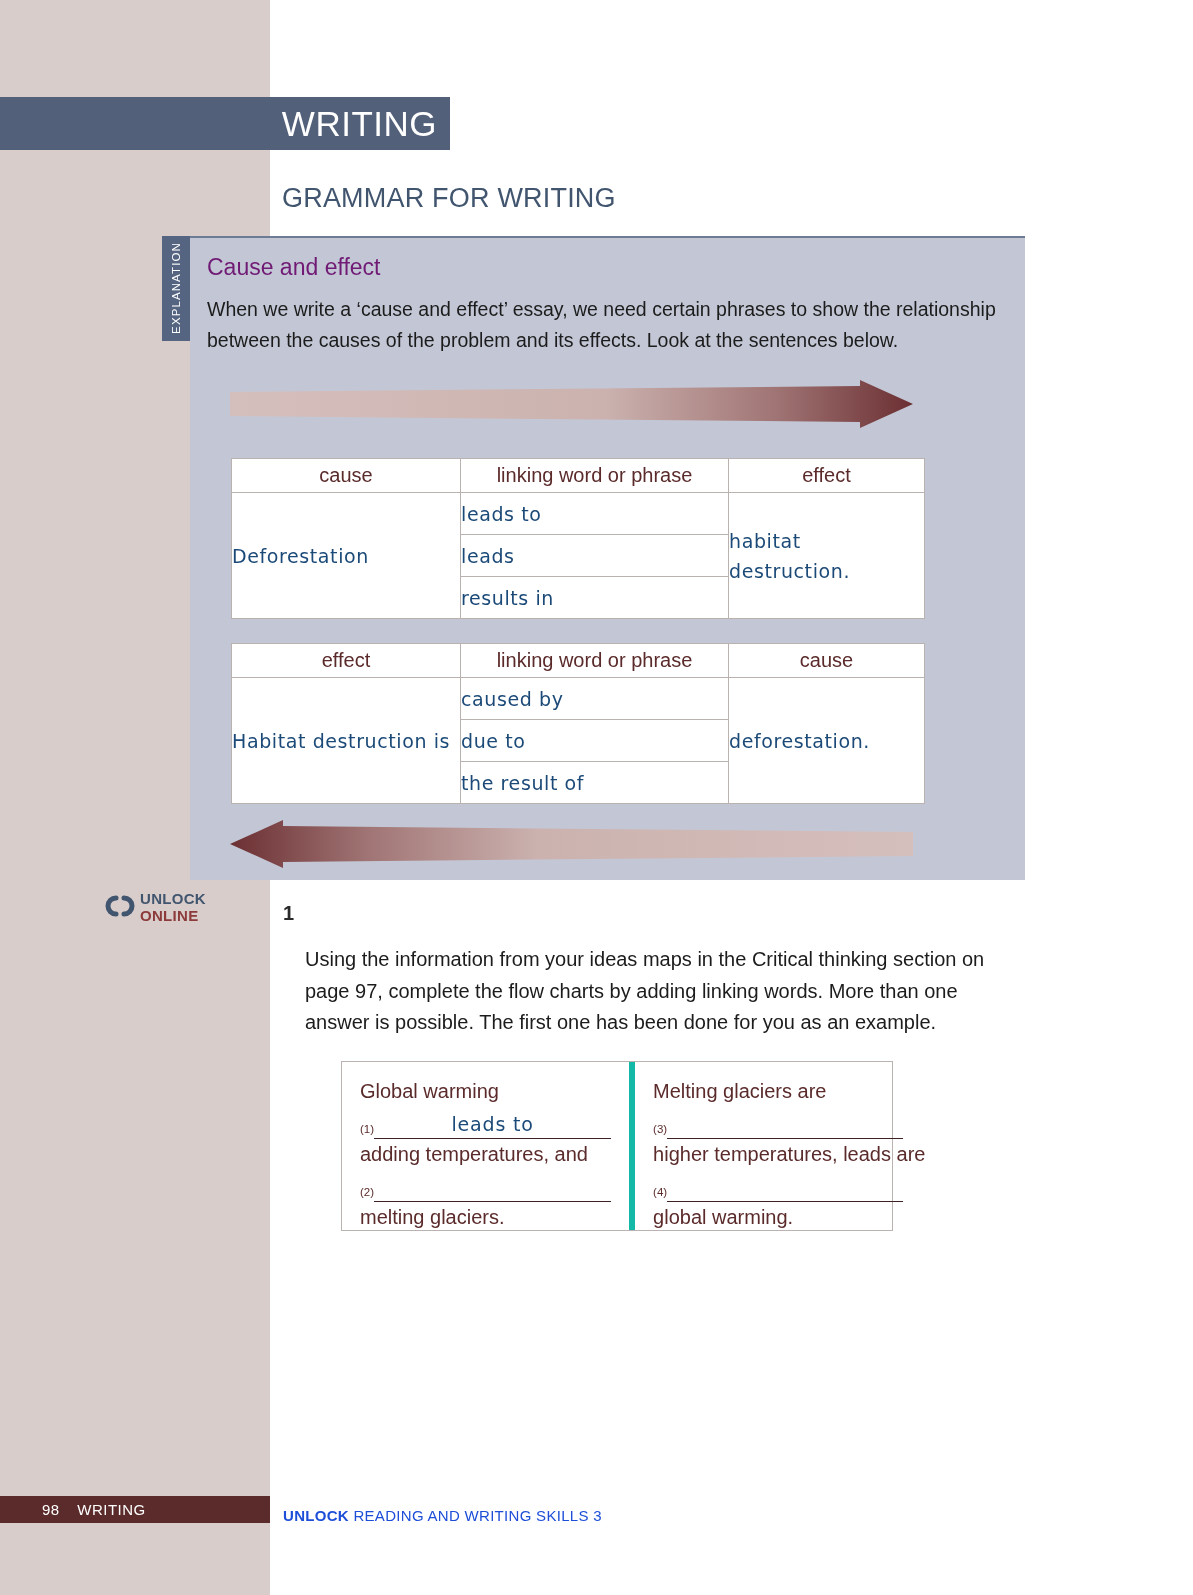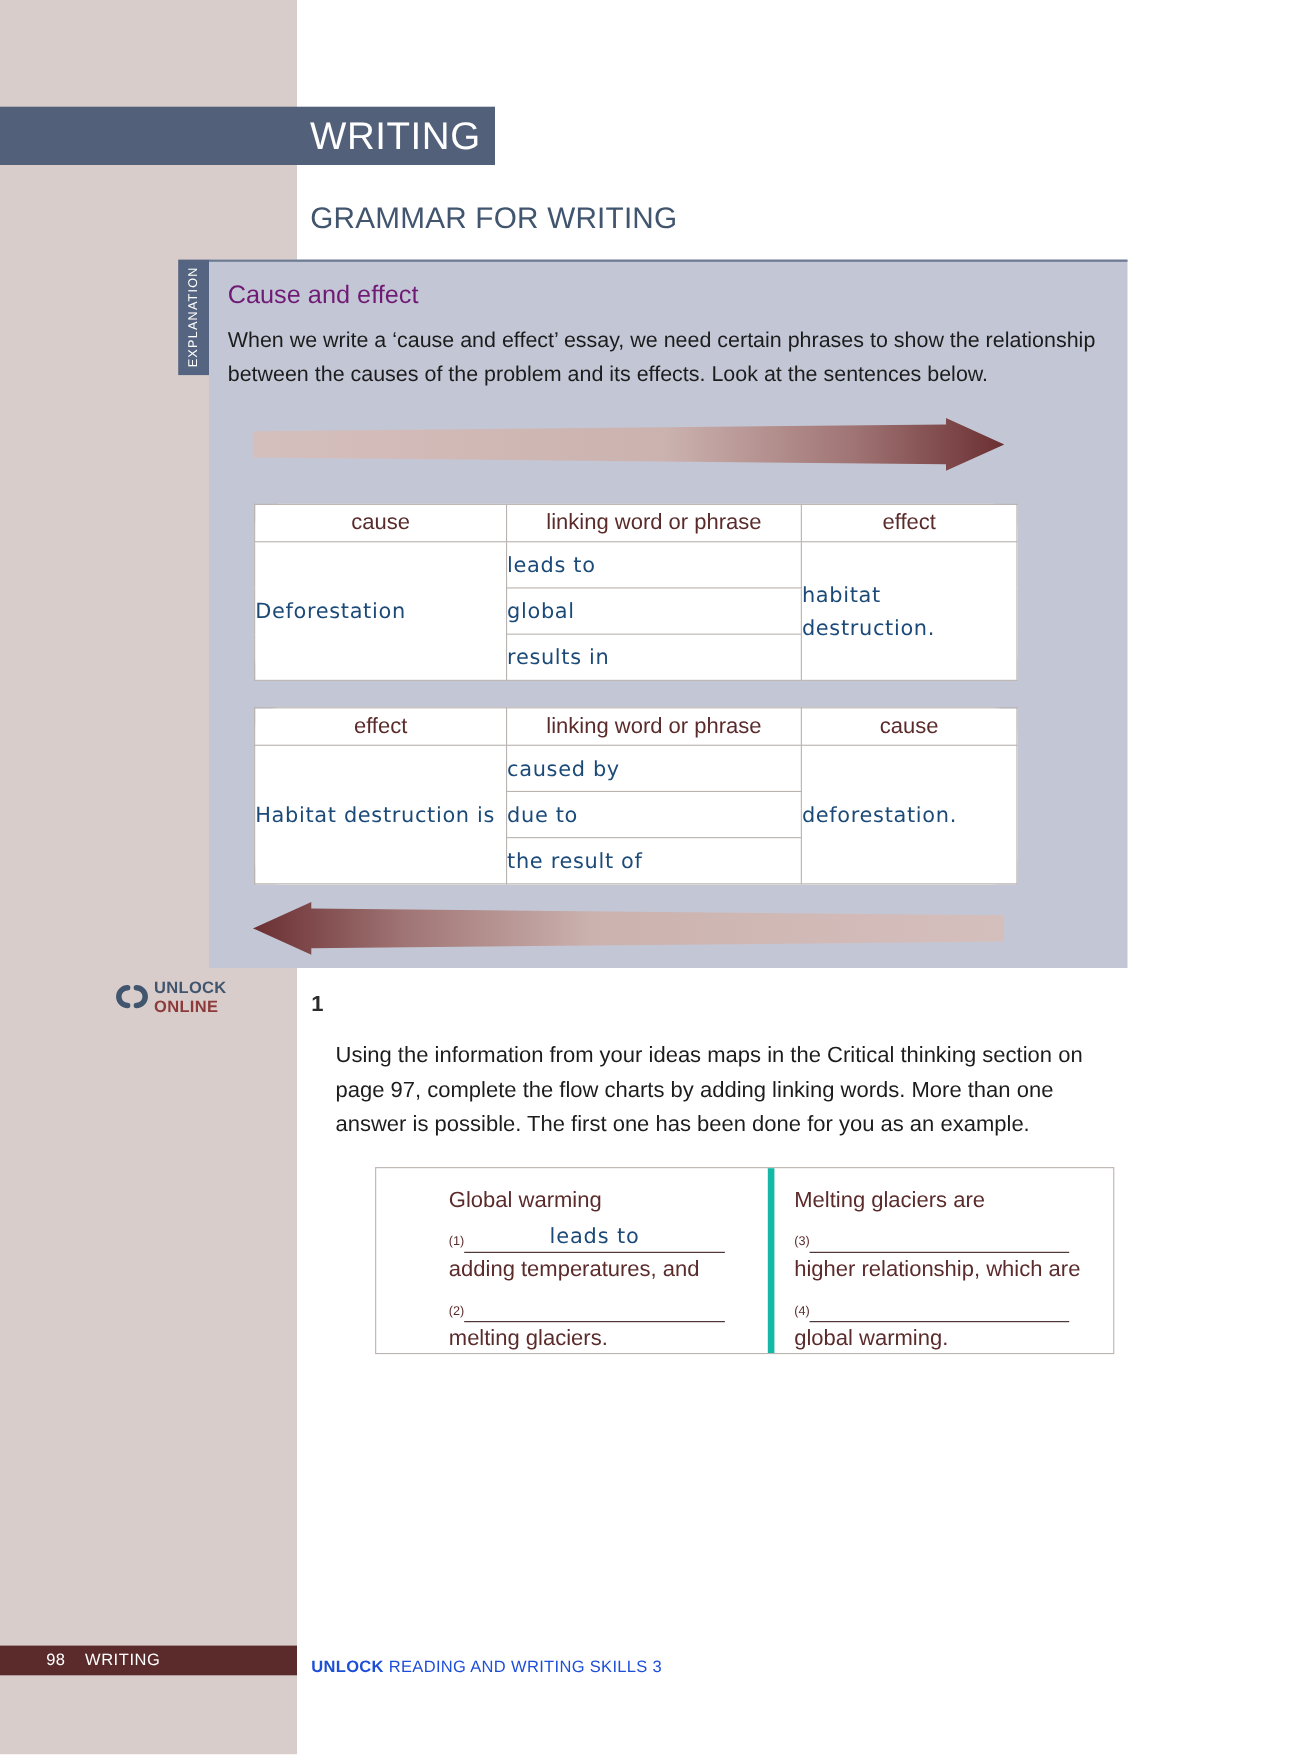--- a/index.html
+++ b/index.html
@@ -210,27 +210,26 @@
     line-height: 31.5px;
     color: #1c1c1c;
     margin-top: 44px;
   }
 
   
   .flow-box {
     position: absolute;
     left: 341px;
     top: 1061px;
-    width: 672px;
+    width: 552px;
     height: 170px;
     border: 1px solid #bbb3b0;
     box-sizing: border-box;
     display: flex;
     background: #ffffff;
-    padding-left: 48px;
   }
   .flow-col {
     flex: 1;
     padding: 14px 18px 0 18px;
     box-sizing: border-box;
     position: relative;
   }
   .flow-col + .flow-col { border-left: 6px solid #14b8a6; }
   .flow-line {
     font-size: 20px;
@@ -354,21 +353,21 @@
     <th class="g-head col-a">cause</th>
     <th class="g-head col-b">linking word or phrase</th>
     <th class="g-head col-c">effect</th>
   </tr>
   <tr>
     <td class="cell-side hand" rowspan="3">Deforestation</td>
     <td class="cell-link hand">leads to</td>
     <td class="cell-effect hand" rowspan="3">habitat destruction.</td>
   </tr>
   <tr>
-    <td class="cell-link hand">global</td>
+    <td class="cell-link hand">leads</td>
   </tr>
   <tr>
     <td class="cell-link hand">results in</td>
   </tr>
 </tbody>
   </table>
 
 <table class="g-table table-2">
   <tbody>
       <tr>
@@ -427,21 +426,21 @@
   </div>
 
   <div class="flow-col">
     <div class="flow-line">Melting glaciers are</div>
     <div class="blank-row">
       <span class="blank-num">(3)</span>
       <span class="blank-line short">
         <span class="blank-answer"></span>
       </span>
     </div>
-    <div class="flow-line">higher relationship, which are</div>
+    <div class="flow-line">higher temperatures, leads are</div>
     <div class="blank-row">
       <span class="blank-num">(4)</span>
       <span class="blank-line short">
         <span class="blank-answer"></span>
       </span>
     </div>
     <div class="flow-line">global warming.</div>
   </div>
 
 </div>

